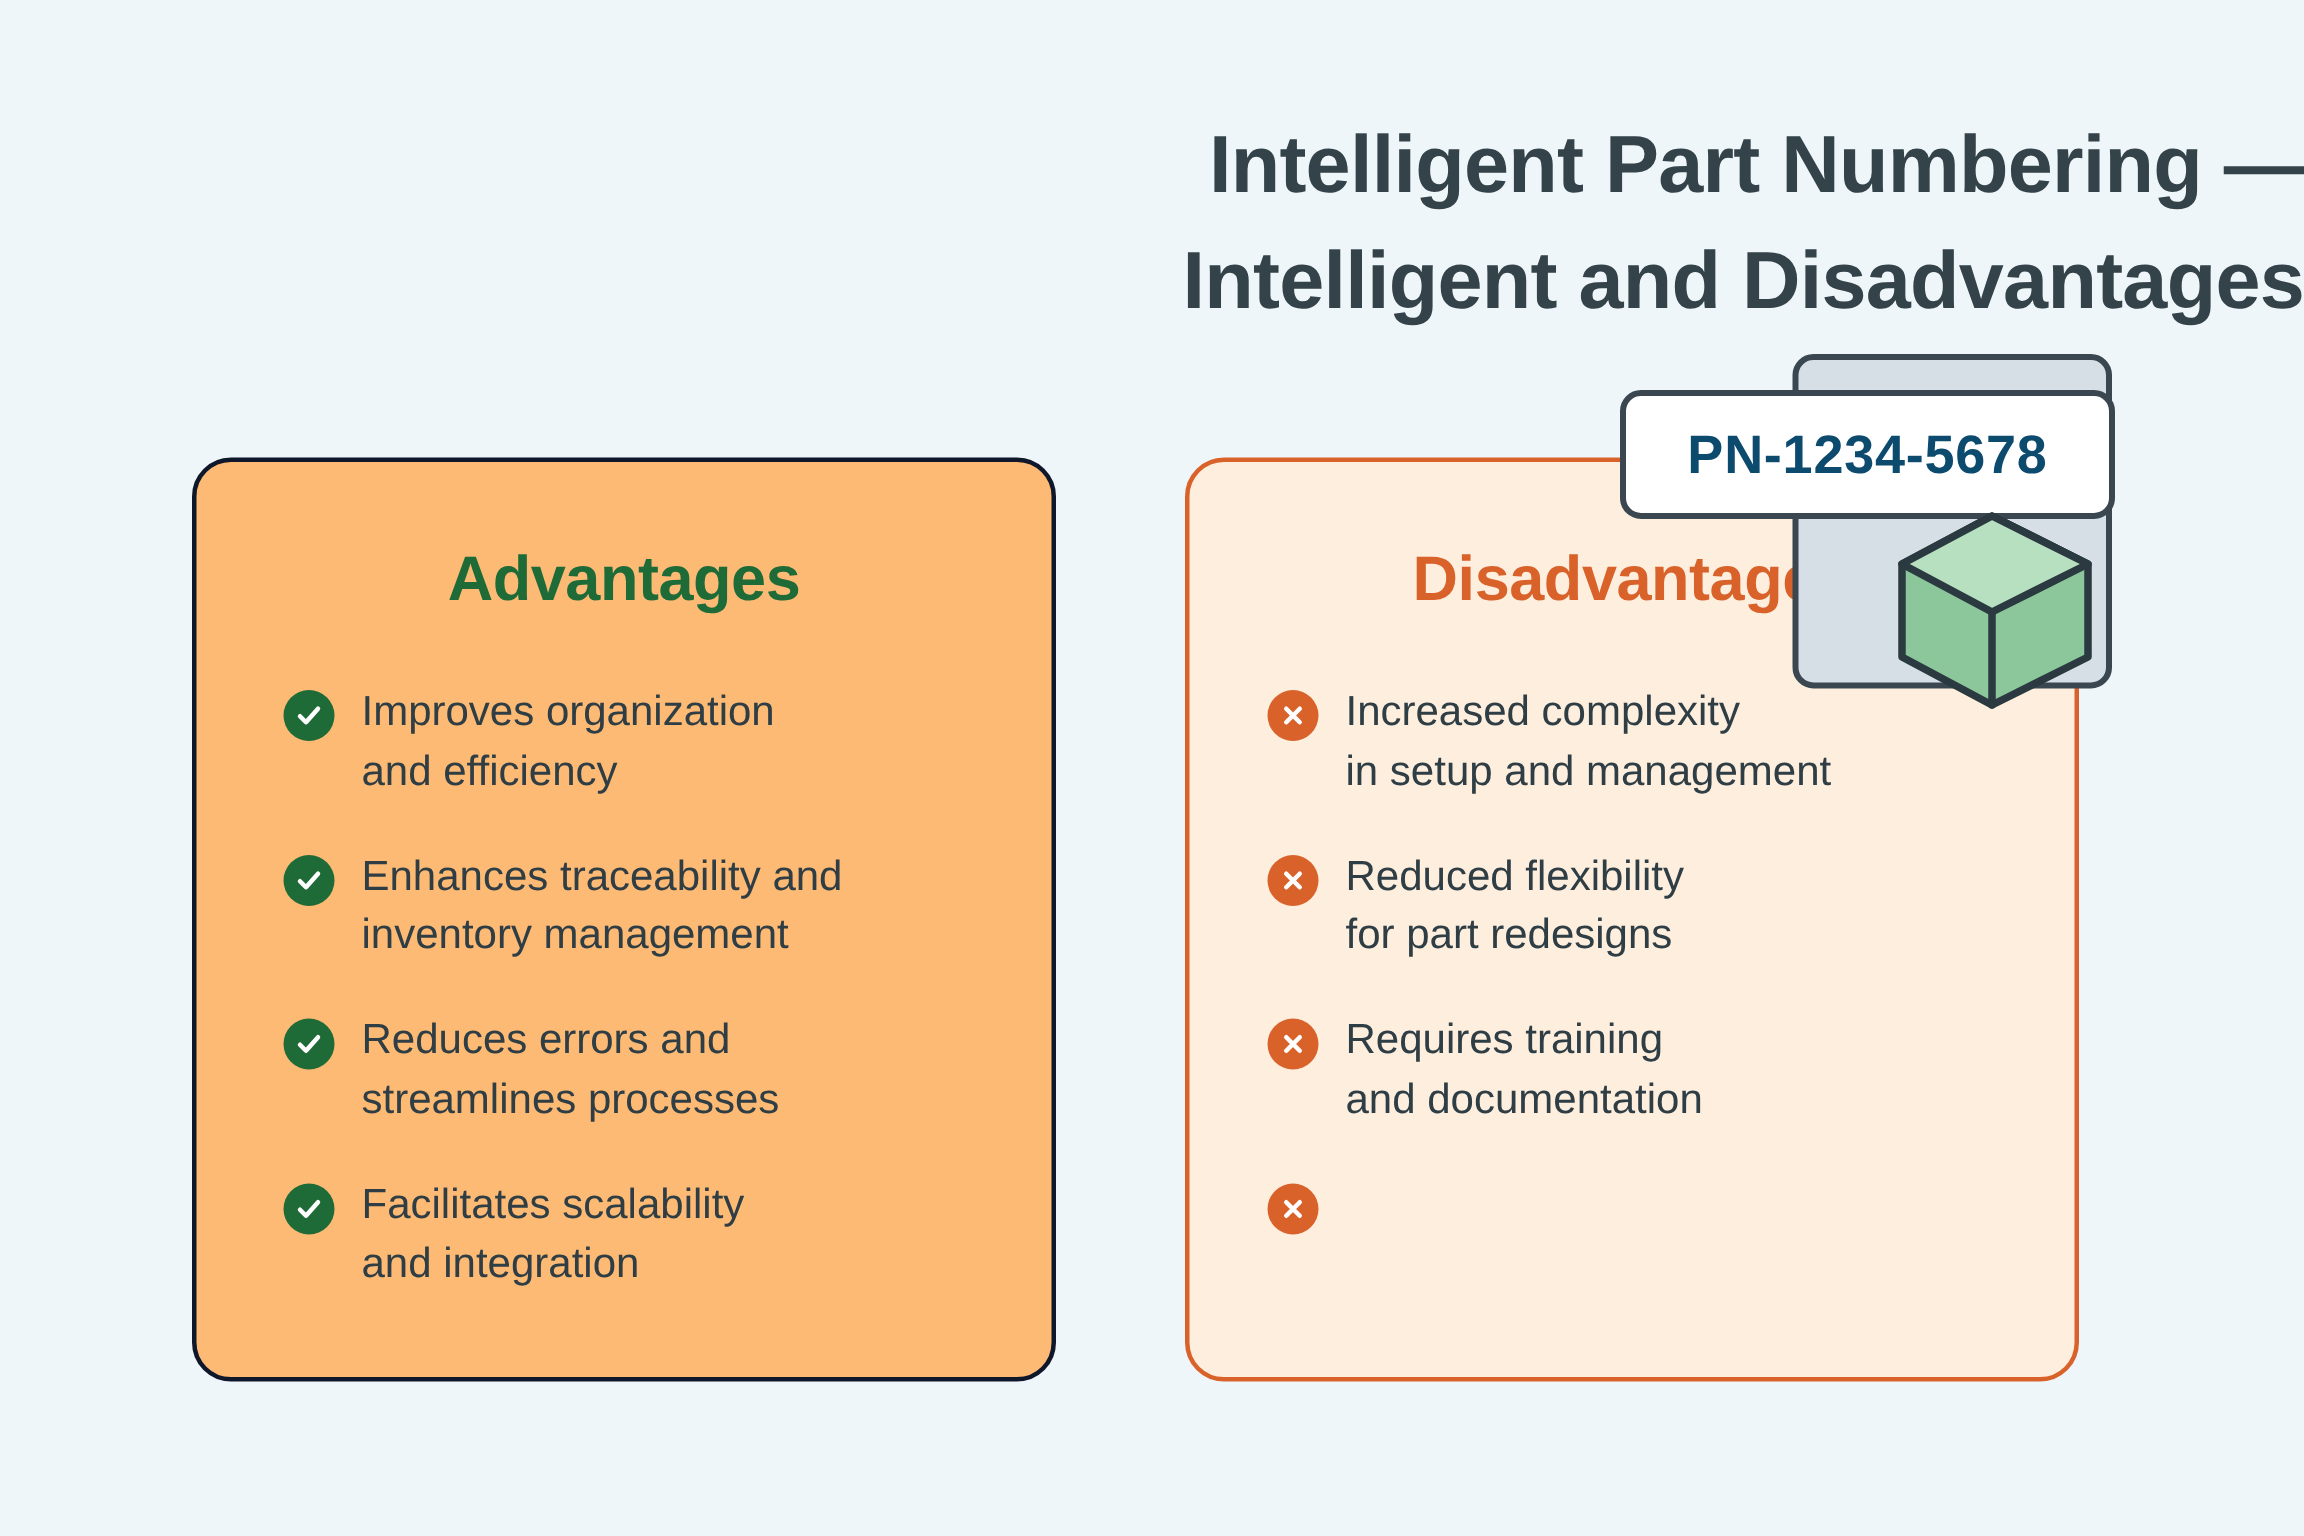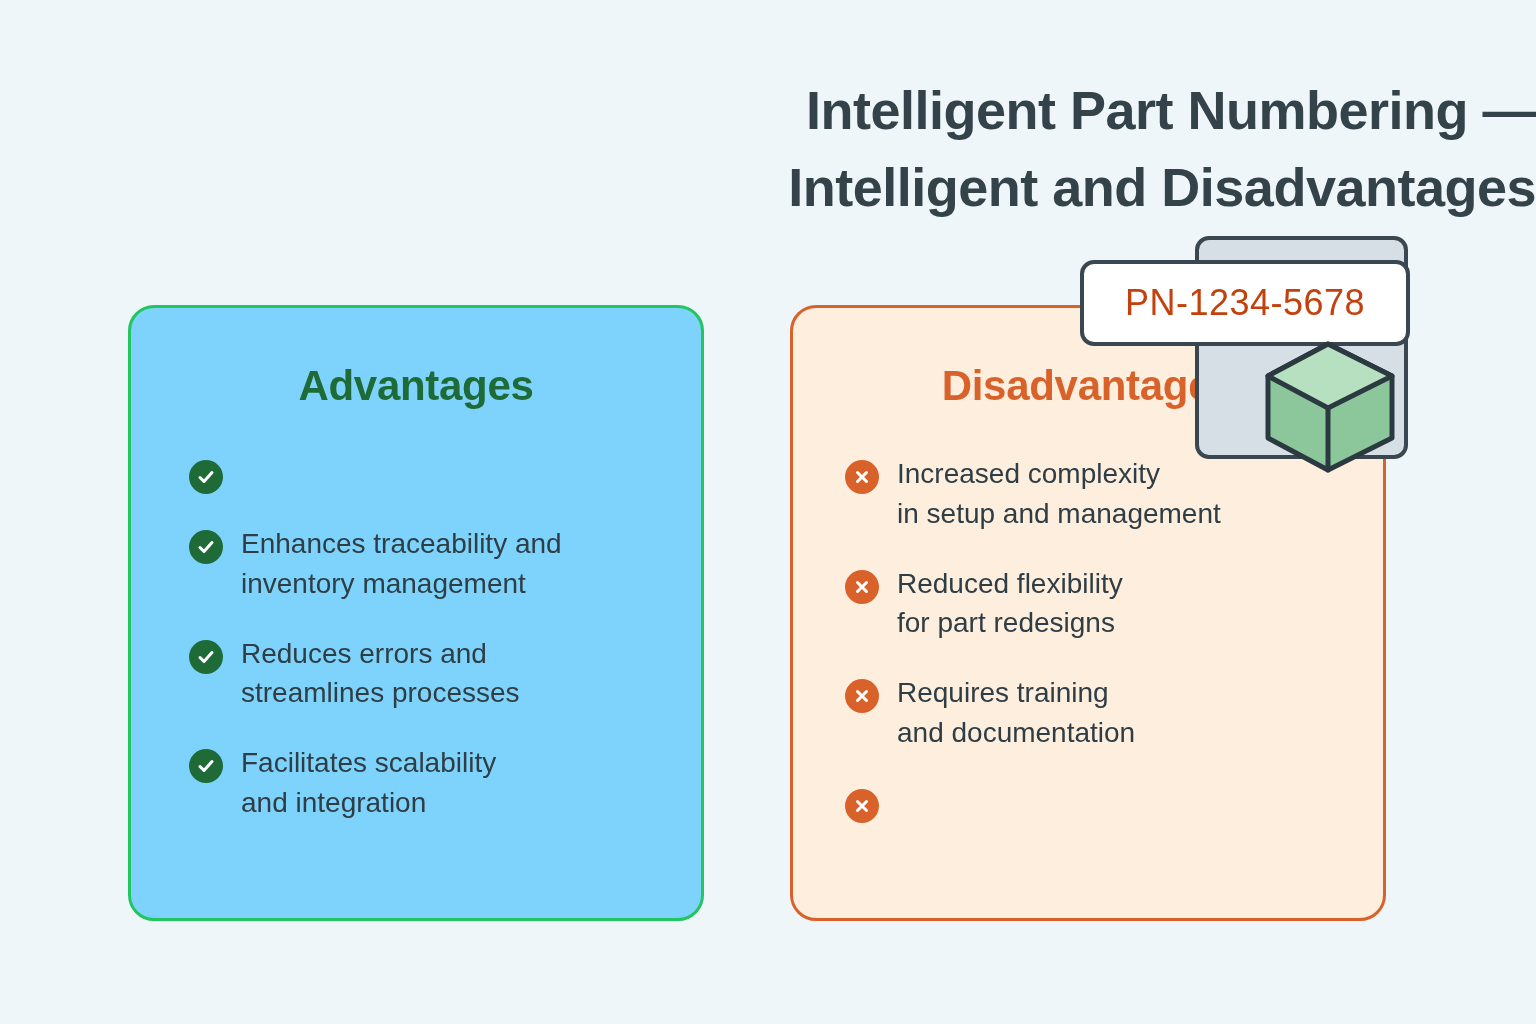--- a/index.html
+++ b/index.html
@@ -34,22 +34,22 @@
   .card {
     position: absolute;
     border-radius: 26px;
     box-sizing: border-box;
   }
   .card-adv {
     left: 128px;
     top: 305px;
     width: 576px;
     height: 616px;
-    background: #7dd3fc;
-    border: 3px solid #22c55e;
+    background: #fdba74;
+    border: 3px solid #0f172a;
   }
   .card-dis {
     left: 790px;
     top: 305px;
     width: 596px;
     height: 616px;
     background: #fdeede;
     border: 3px solid #d9622b;
   }
 
@@ -126,22 +126,22 @@
     height: 78px;
     background: #ffffff;
     border: 4px solid #3a4750;
     border-radius: 14px;
     display: flex;
     align-items: center;
     justify-content: center;
   }
   .tag-text {
     font-size: 36px;
-    font-weight: normal;
-    color: #c2410c;
+    font-weight: bold;
+    color: #0c4a6e;
     letter-spacing: 0.5px;
   }
   .cube {
     position: absolute;
     left: 185px;
     top: 100px;
   }
 </style>
 </head>
 <body>
@@ -153,20 +153,22 @@
 
 <div class="card card-adv">
   <div class="card-title">Advantages</div>
   <ul class="list">
     <li class="list-item">
       <span class="badge badge-ok">
         <svg width="20" height="20" viewBox="0 0 20 20">
             <path d="M4 10.5 L8 14.5 L16 5.5" stroke="#ffffff" stroke-width="3" fill="none" stroke-linecap="round" stroke-linejoin="round"></path>
           </svg>
       </span>
+      <span class="item-text">Improves organization
+and efficiency</span>
     </li>
     <li class="list-item">
       <span class="badge badge-ok">
         <svg width="20" height="20" viewBox="0 0 20 20">
             <path d="M4 10.5 L8 14.5 L16 5.5" stroke="#ffffff" stroke-width="3" fill="none" stroke-linecap="round" stroke-linejoin="round"></path>
           </svg>
       </span>
       <span class="item-text">Enhances traceability and
 inventory management</span>
     </li>

